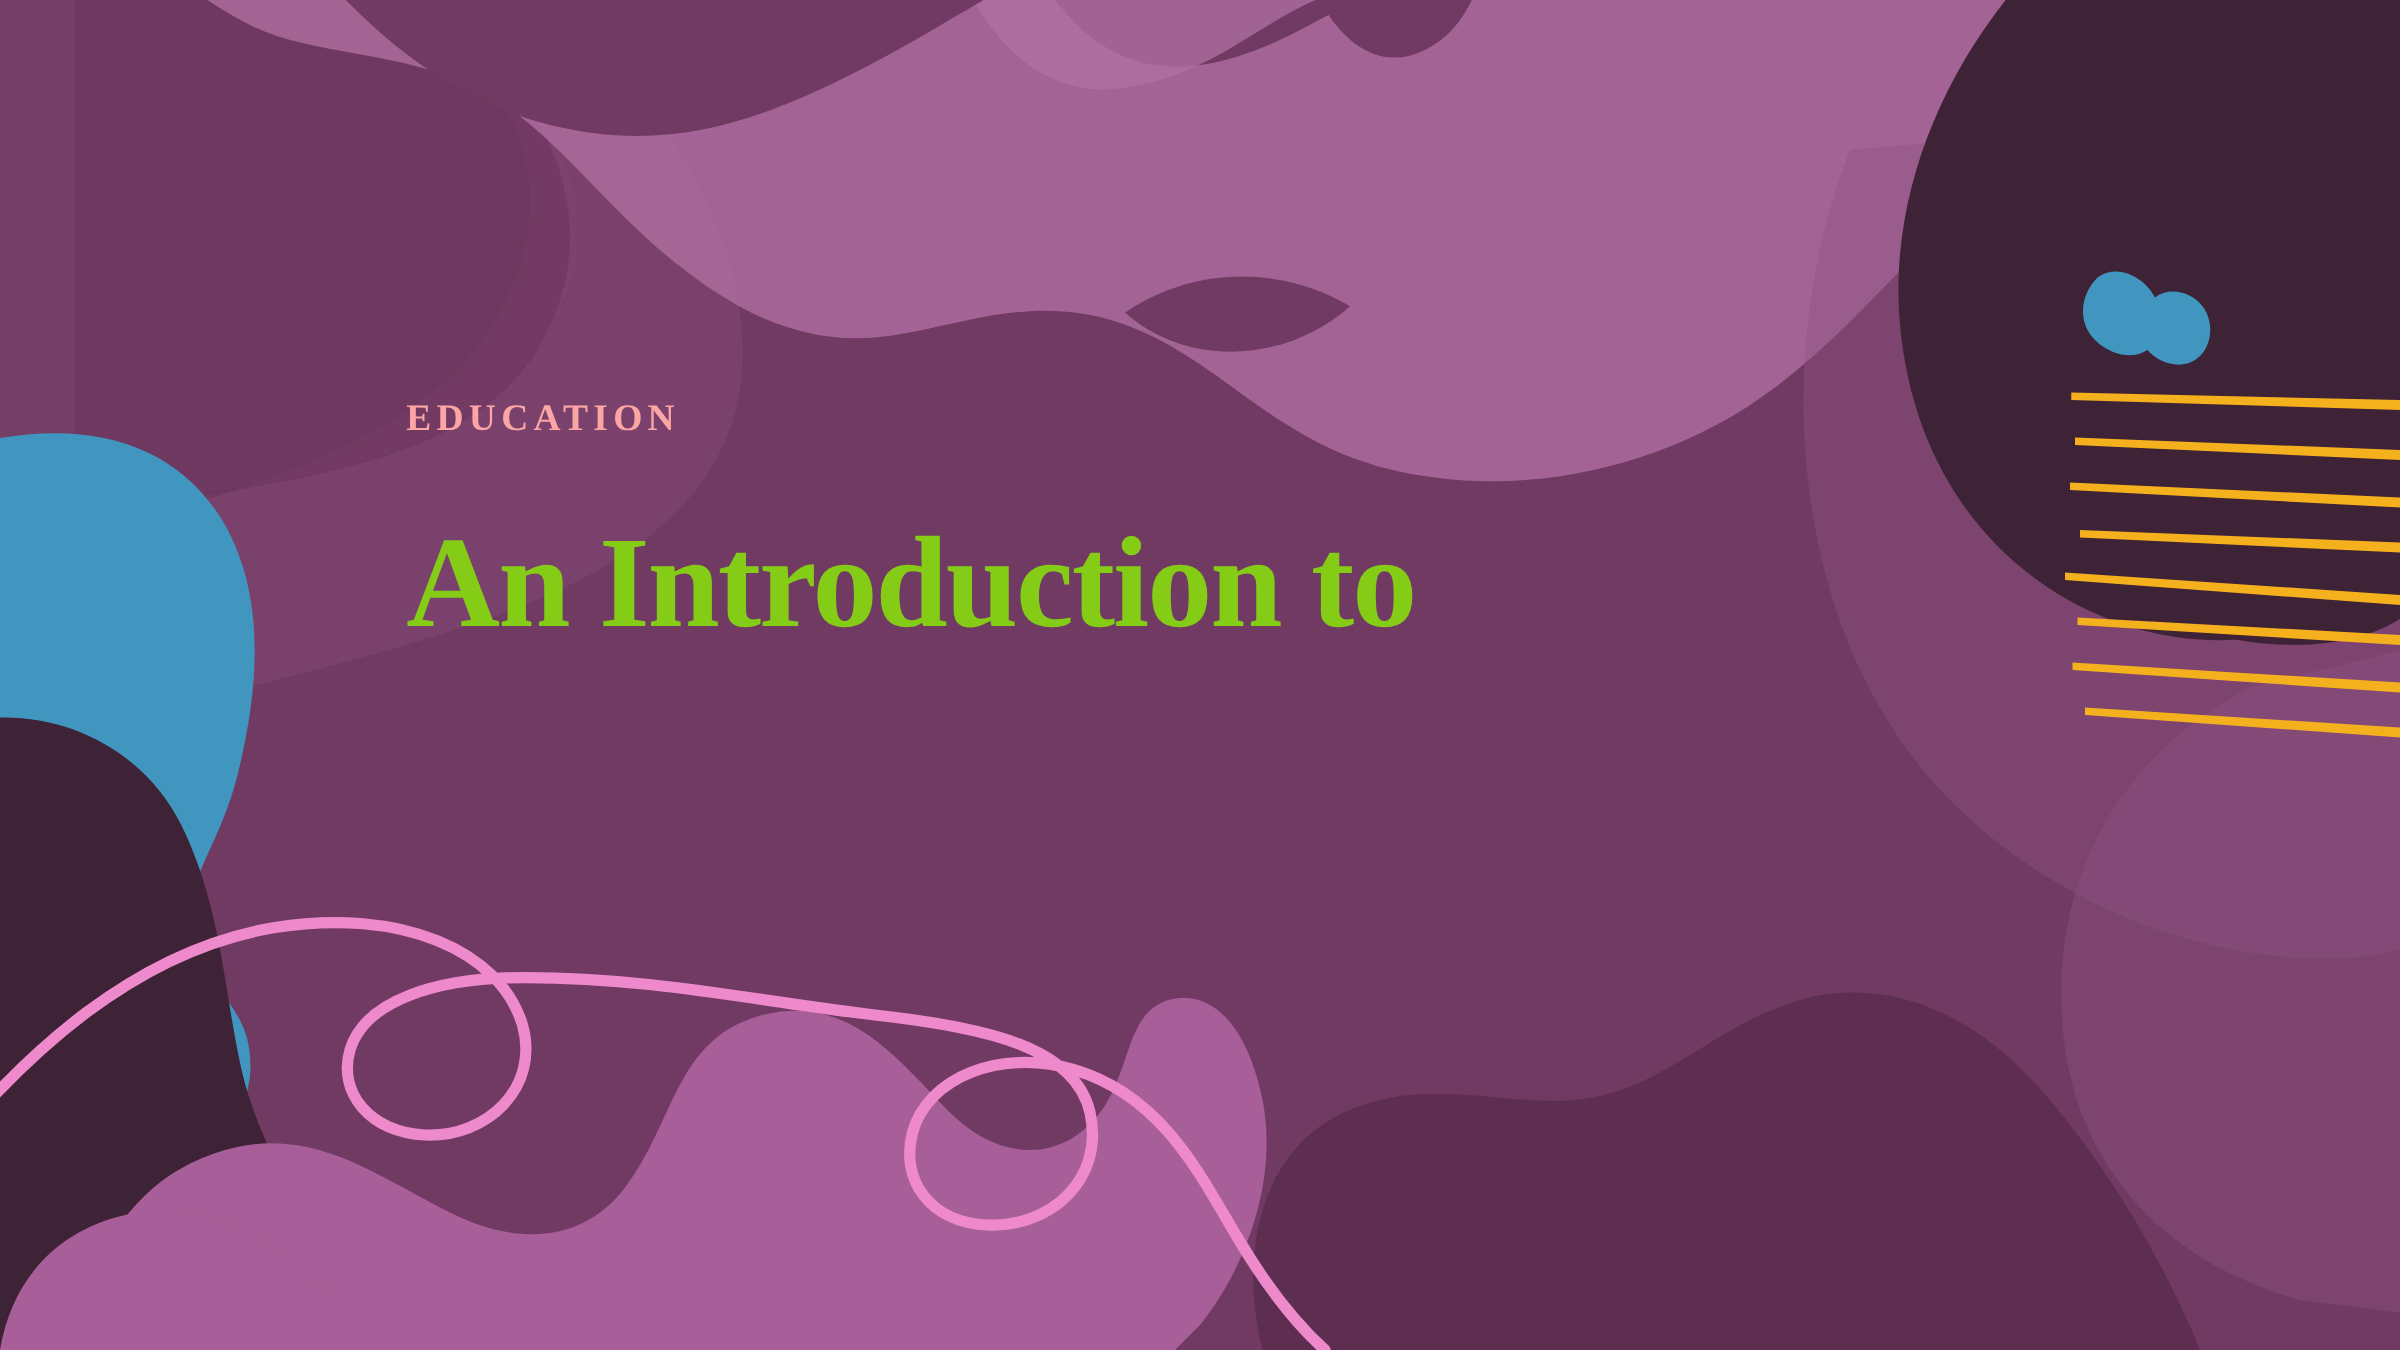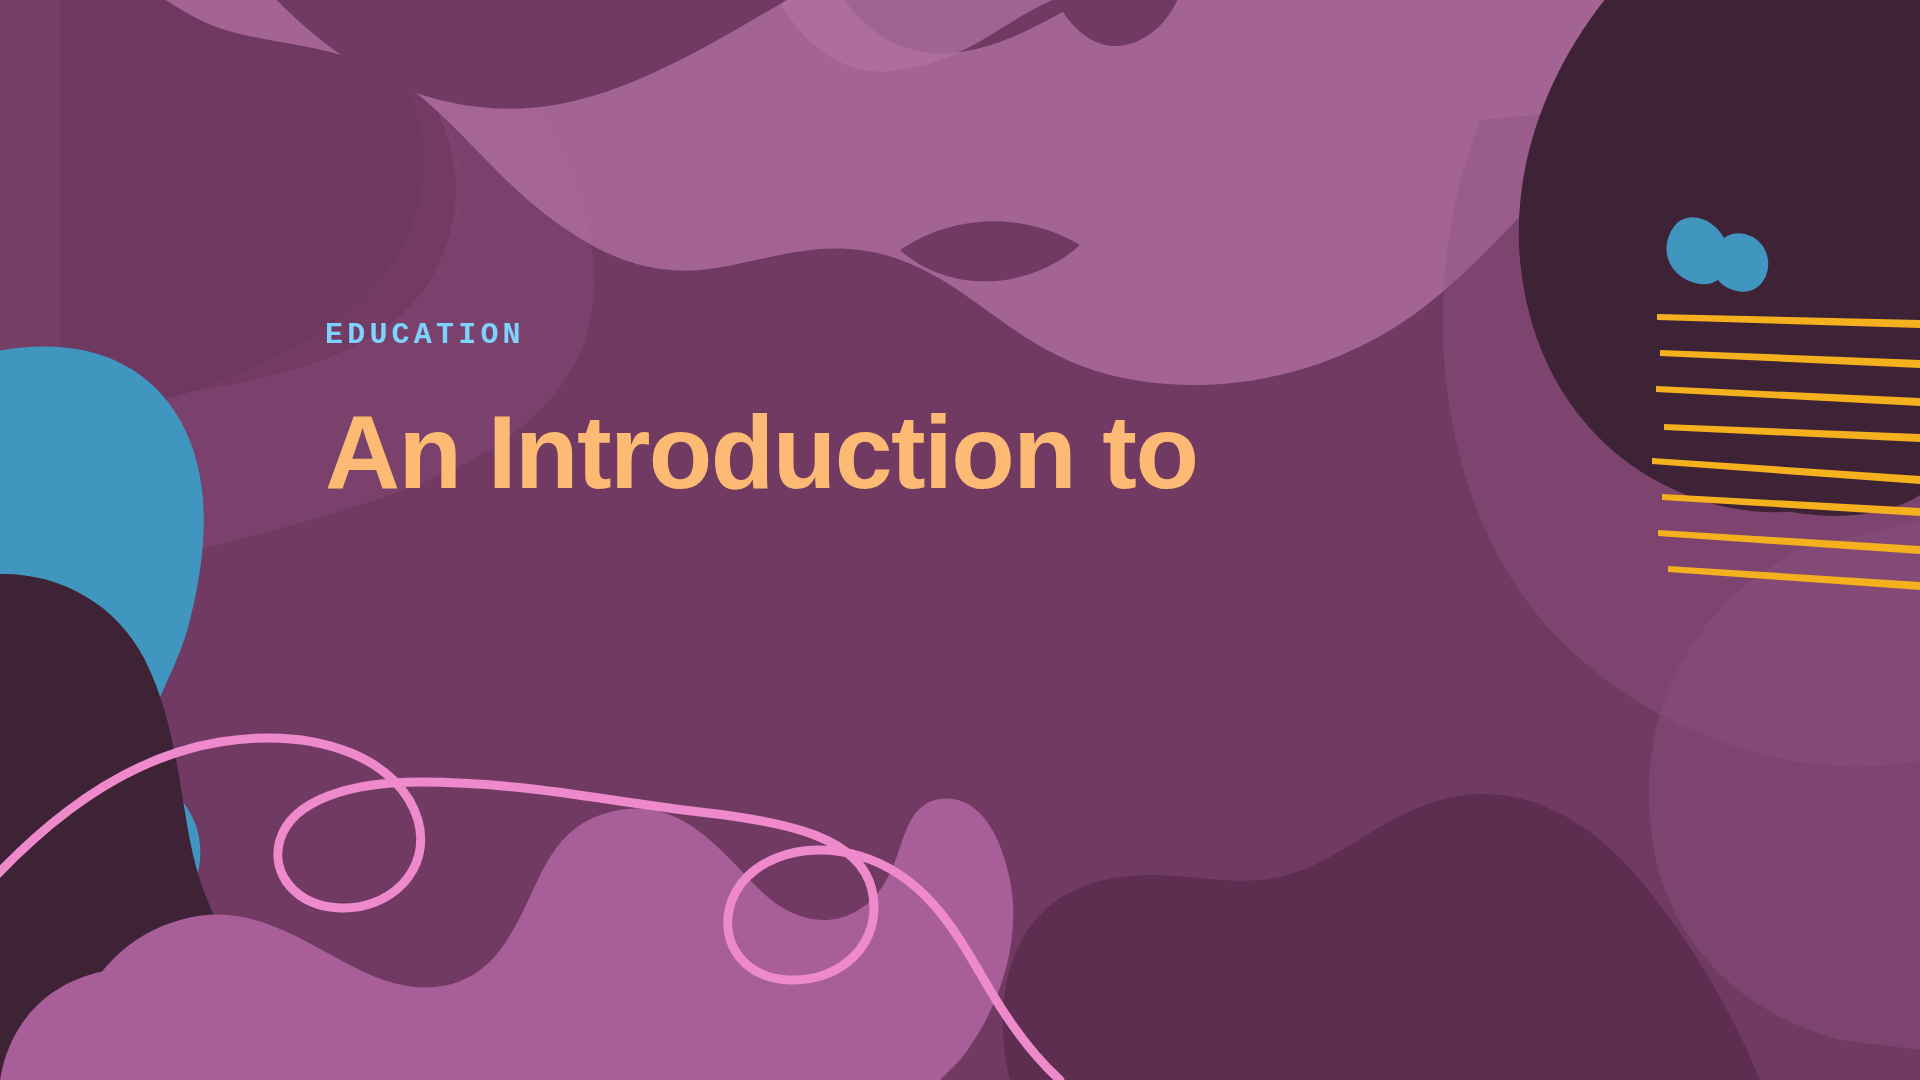--- a/index.html
+++ b/index.html
@@ -31,34 +31,34 @@
     position: absolute;
     left: 325px;
     top: 320px;
     width: 1300px;
     z-index: 5;
   }
   #eyebrow {
     font-size: 30px;
     font-weight: bold;
     letter-spacing: 4.2px;
-    color: #7dd3fc;
+    color: #fca5a5;
     line-height: 1;
-    margin: 0 0 42px 0;
+    margin: 0 0 56px 0;
     text-transform: uppercase;
-    font-family: Liberation Mono, monospace;
+    font-family: Liberation Serif, serif;
   }
   #title {
     font-size: 104px;
     font-weight: bold;
-    color: #fdba74;
+    color: #84cc16;
     line-height: 1.17;
     letter-spacing: -1.6px;
     margin: 0;
-    font-family: Liberation Sans, sans-serif;
+    font-family: Liberation Serif, serif;
     white-space: nowrap;
   }
   #title .tm {
     font-size: 0.38em;
     vertical-align: 0.92em;
     letter-spacing: 0;
     font-weight: bold;
     margin-left: 1px;
   }
   .title-line { display: block; }

